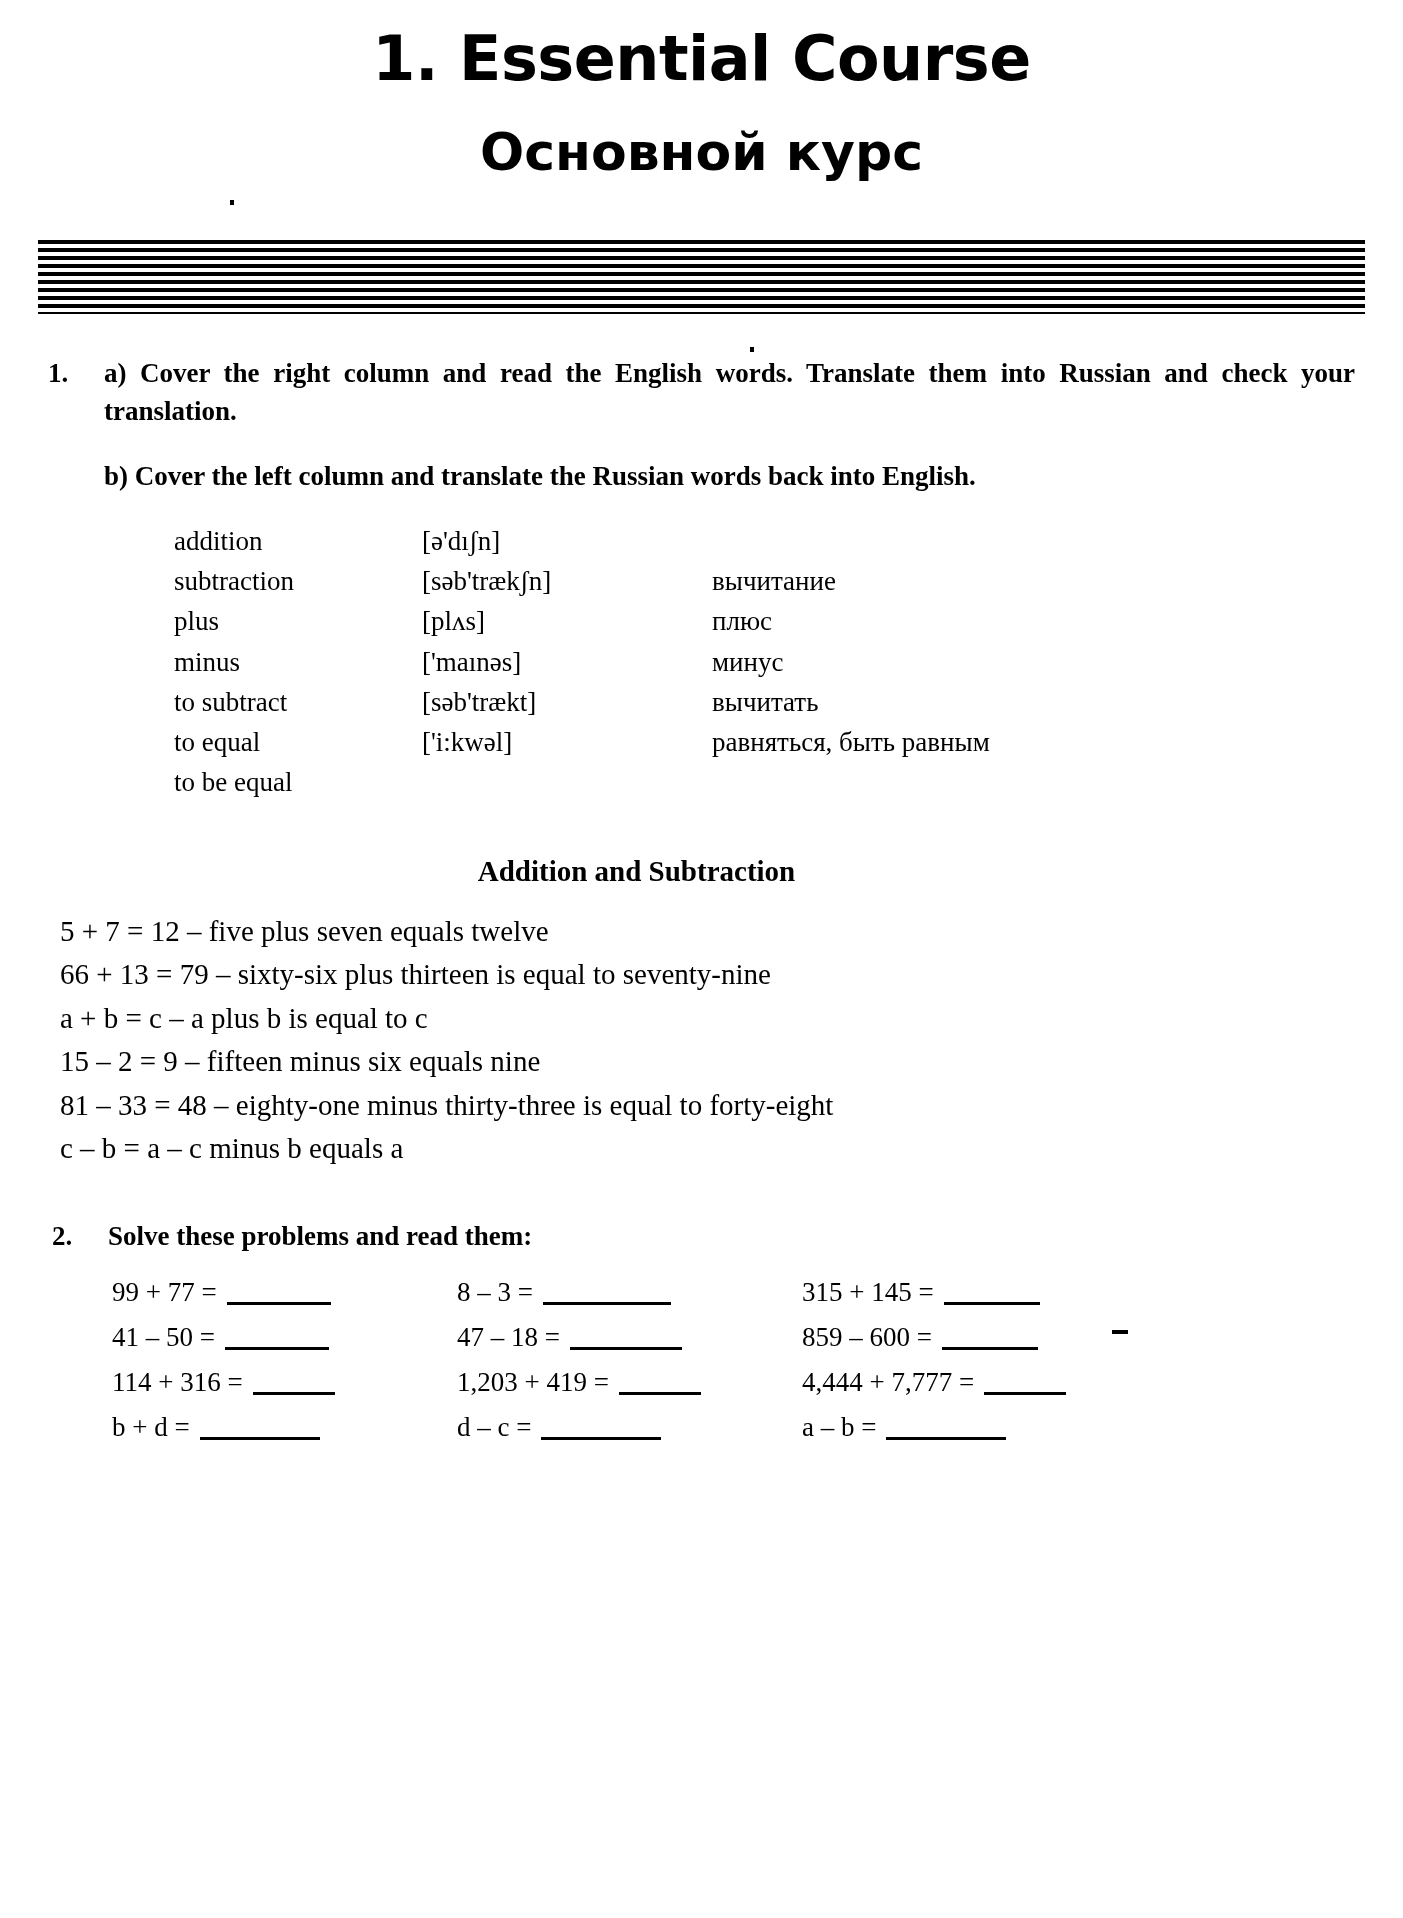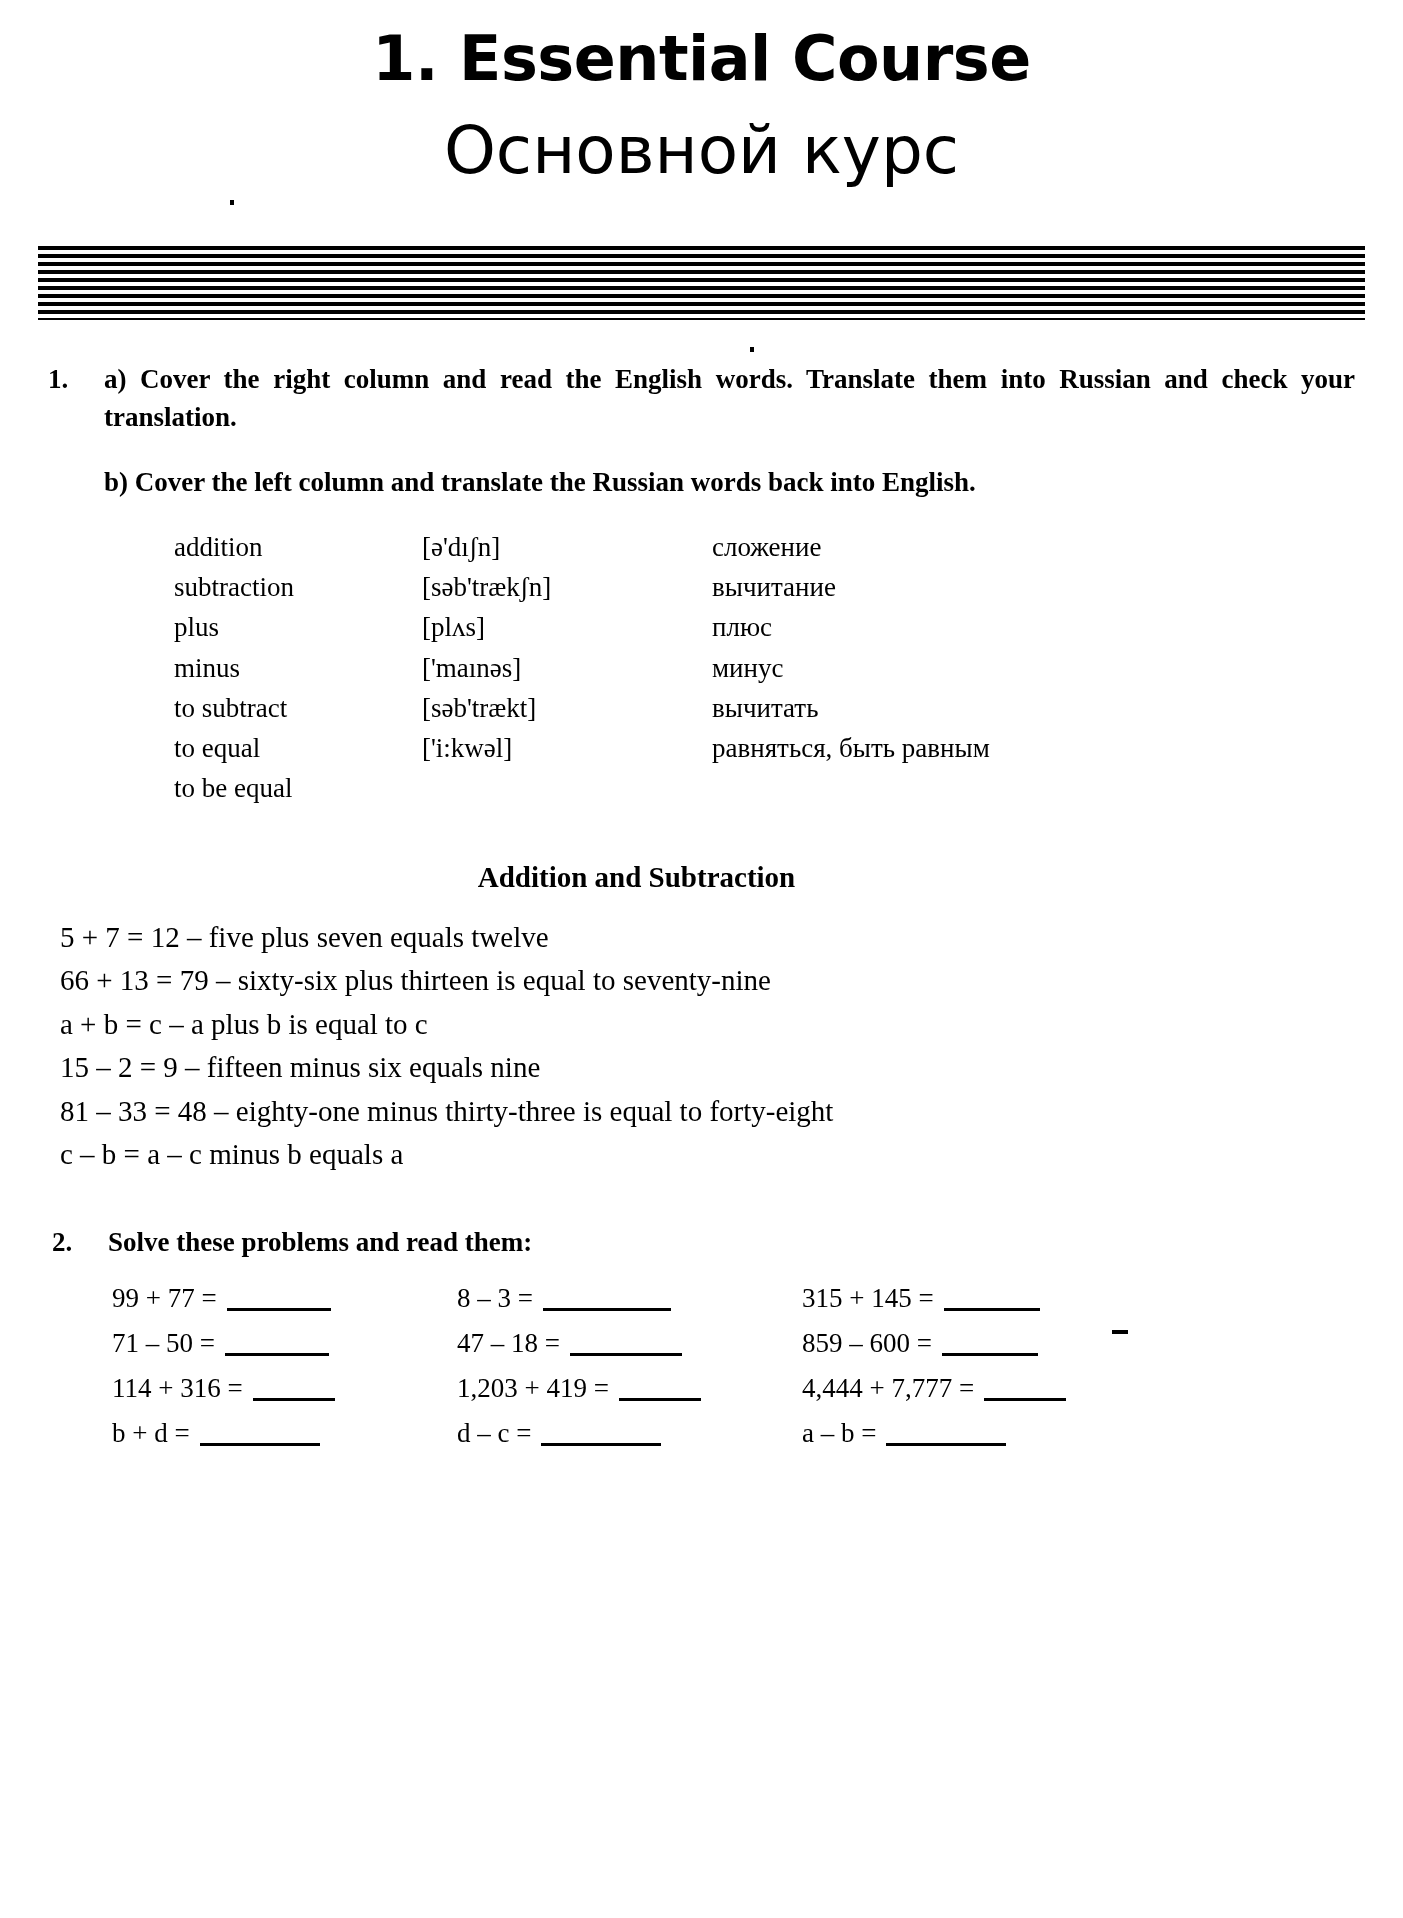--- a/index.html
+++ b/index.html
@@ -31,24 +31,24 @@
     font-weight: bold;
     font-size: 62px;
     letter-spacing: -0.5px;
     line-height: 1.0;
     margin: 0;
     padding-top: 28px;
   }
   .title-ru {
     text-align: center;
     font-family: "DejaVu Sans", "Liberation Sans", sans-serif;
-    font-weight: normal;
-    font-size: 66px;
+    font-weight: bold;
+    font-size: 52px;
     line-height: 1.0;
-    margin: 0;
+    margin: 8px;
     padding-top: 28px;
   }
 
   
   .banner-wrap {
     margin: 62px 38px 0 38px;
     position: relative;
     height: 74px;
   }
   .banner {
@@ -216,21 +216,20 @@
     <div class="ex-body">
       <p class="para-bold">a) Cover the right column and read the English words. Translate them into Russian and check your translation.</p>
       <p class="para-bold spaced">b) Cover the left column and translate the Russian words back into English.</p>
     </div>
   </div>
 
   <div class="vocab" id="vocab-list">
       <div class="vocab-row">
         <div class="v-word">addition</div>
         <div class="v-ipa">[ə'dıʃn]</div>
-        <div class="v-rus">сложение</div>
       </div>
       <div class="vocab-row">
         <div class="v-word">subtraction</div>
         <div class="v-ipa">[səb'trækʃn]</div>
         <div class="v-rus">вычитание</div>
       </div>
       <div class="vocab-row">
         <div class="v-word">plus</div>
         <div class="v-ipa">[plʌs]</div>
         <div class="v-rus">плюс</div>
@@ -286,21 +285,21 @@
           <span class="expr">8 – 3 =</span>
           <span class="blank w5"></span>
         </div>
         <div class="prob-cell">
           <span class="expr">315 + 145 =</span>
           <span class="blank w3"></span>
         </div>
       </div>
       <div class="prob-row">
         <div class="prob-cell">
-          <span class="expr">71 – 50 =</span>
+          <span class="expr">41 – 50 =</span>
           <span class="blank w1"></span>
         </div>
         <div class="prob-cell">
           <span class="expr">47 – 18 =</span>
           <span class="blank w2"></span>
         </div>
         <div class="prob-cell">
           <span class="expr">859 – 600 =</span>
           <span class="blank w3"></span>
         </div>

